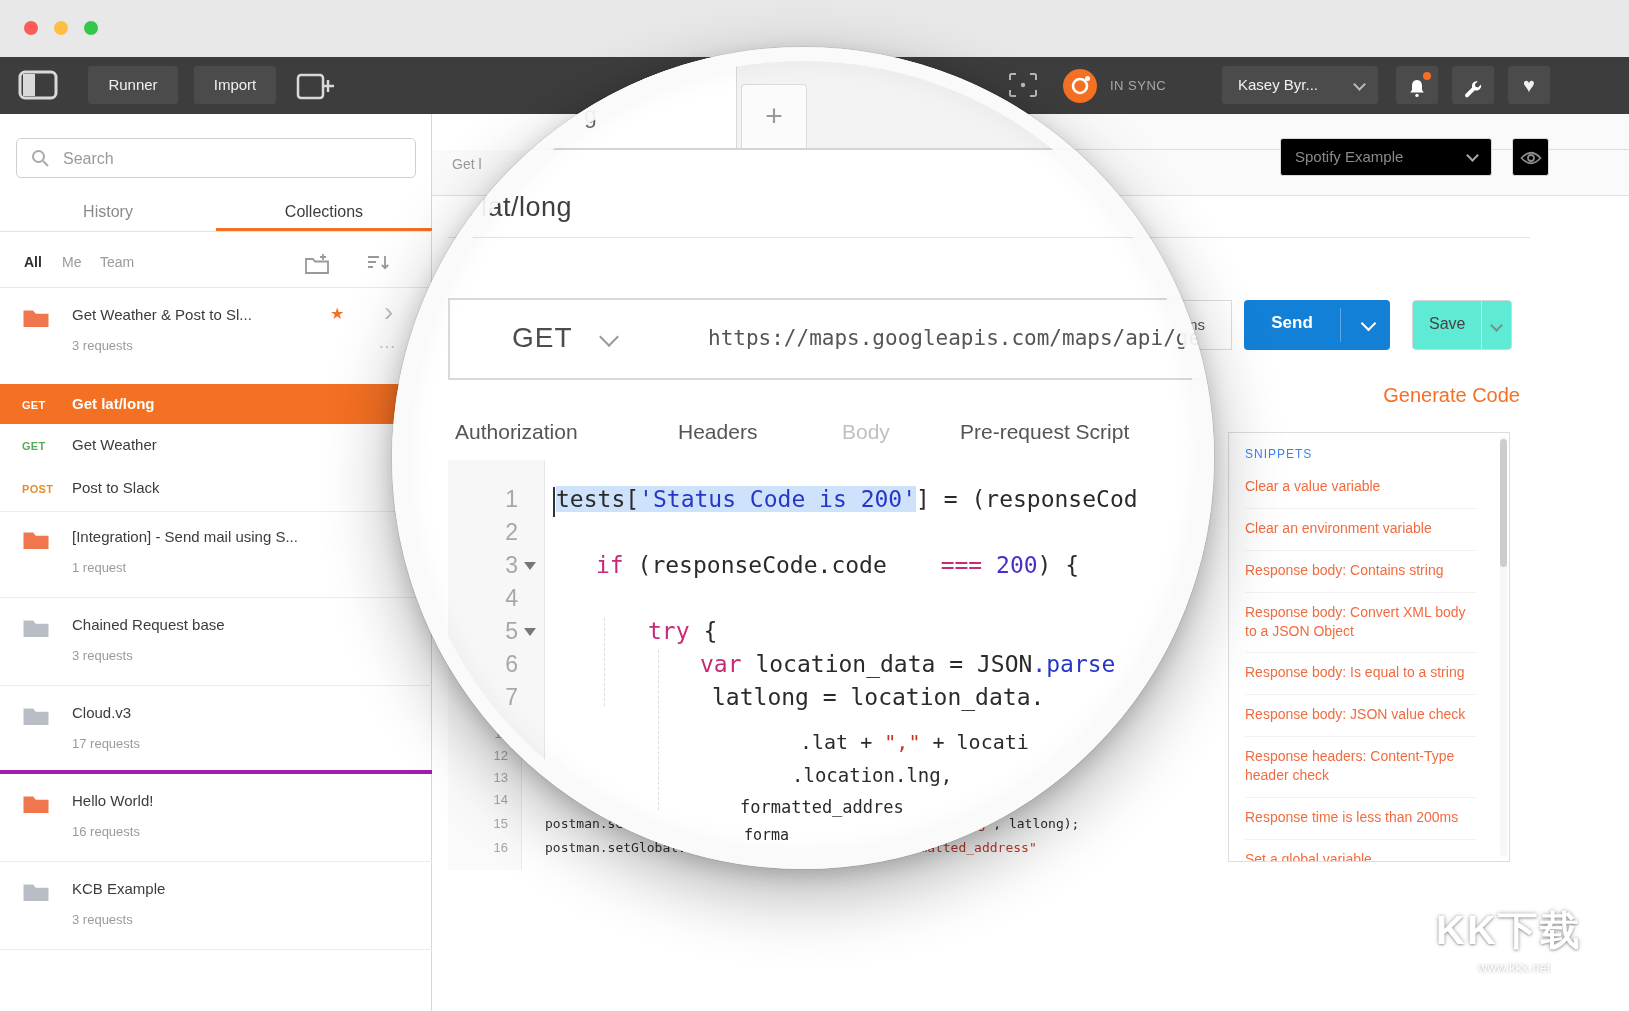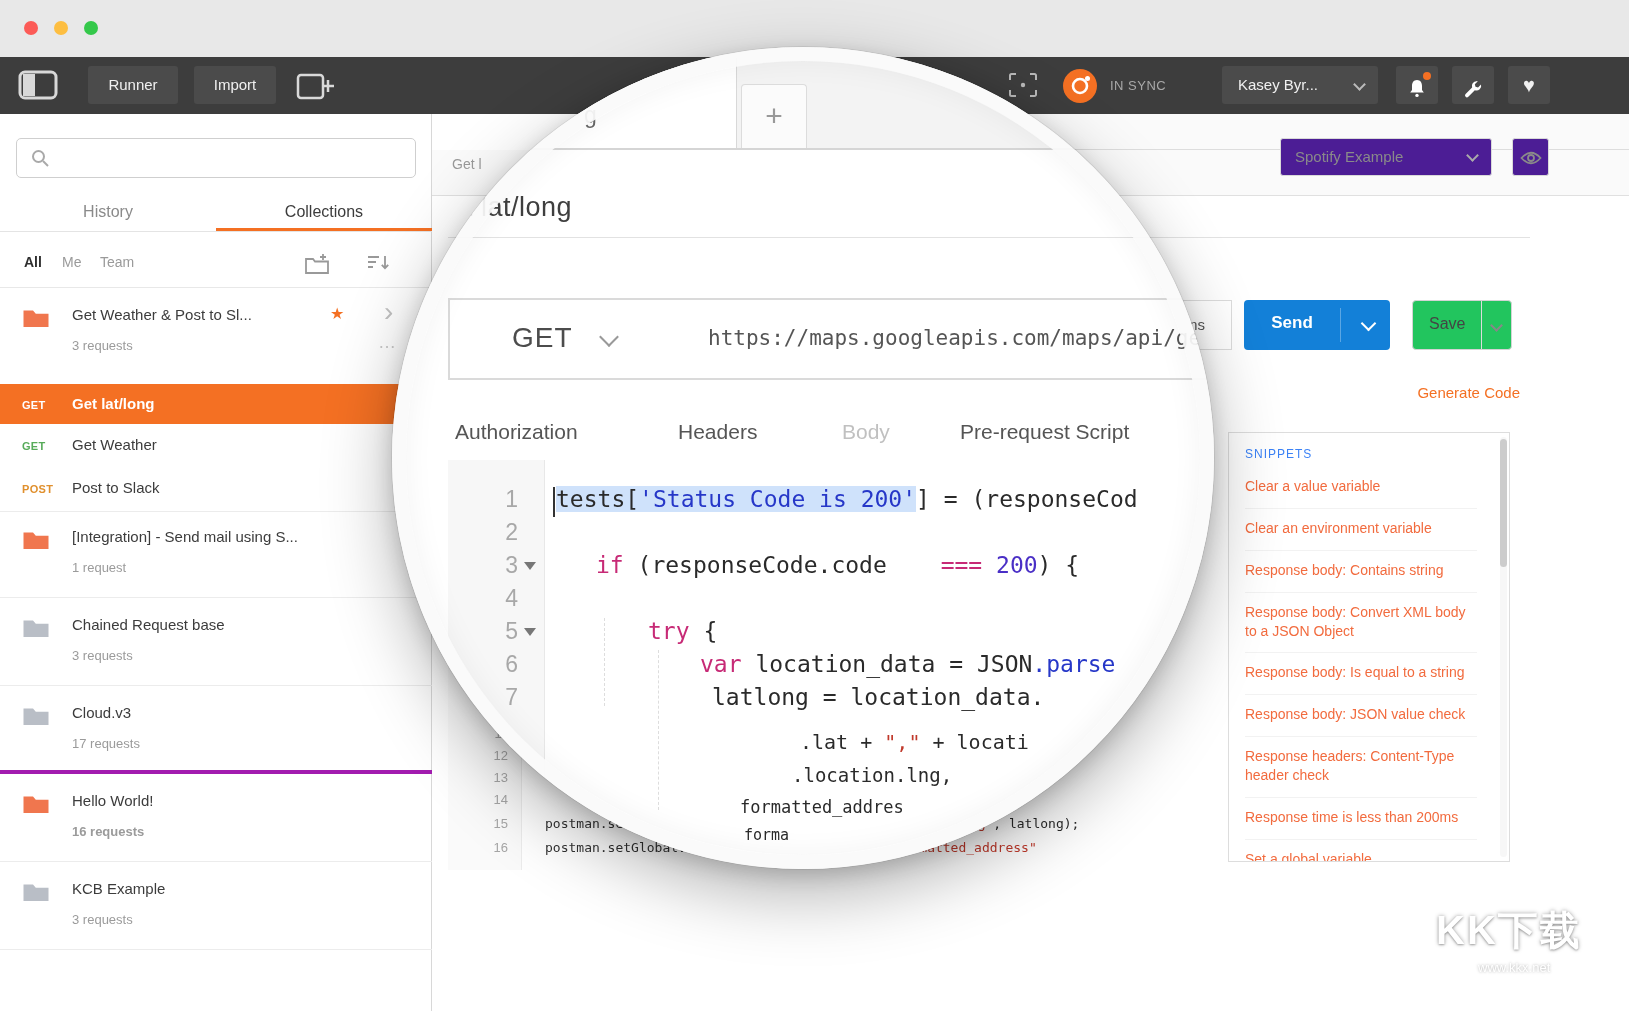--- a/index.html
+++ b/index.html
@@ -32,25 +32,25 @@
   .flabel{position:absolute;top:14px;font-size:14px;}
   .srow{position:absolute;left:0;width:432px;box-sizing:border-box;}
   .srow .name{position:absolute;left:72px;font-size:15px;color:#3c3c3c;white-space:nowrap;}
   .srow .meta{position:absolute;left:72px;font-size:13px;color:#9b9b9b;}
   .method-tag{position:absolute;left:22px;font-size:11px;font-weight:bold;letter-spacing:.3px;}
 
   
   .main-header{position:absolute;left:432px;top:114px;width:1197px;height:82px;background:#fafafa;border-bottom:1px solid #e0e0e0;box-sizing:border-box;}
   .tabbar-line{position:absolute;left:432px;top:149px;width:1197px;height:1px;background:#dddddd;}
   .active-tab{position:absolute;left:432px;top:114px;width:305px;height:36px;background:#fff;border-right:1px solid #ddd;box-sizing:border-box;}
-  .select-box{position:absolute;background:#4c1d95;border:1px solid #d9d9d9;border-radius:3px;box-sizing:border-box;}
+  .select-box{position:absolute;background:#000000;border:1px solid #d9d9d9;border-radius:3px;box-sizing:border-box;}
 
   
   .send-btn{position:absolute;left:1244px;top:300px;width:146px;height:50px;background:#1380d8;border-radius:4px;}
-  .save-btn{position:absolute;left:1412px;top:300px;width:100px;height:50px;background:#22c55e;border:1px solid #d4d4d4;border-radius:4px;box-sizing:border-box;}
+  .save-btn{position:absolute;left:1412px;top:300px;width:100px;height:50px;background:#5eead4;border:1px solid #d4d4d4;border-radius:4px;box-sizing:border-box;}
   .chev{display:inline-block;width:9px;height:9px;border-right:2px solid #999;border-bottom:2px solid #999;transform:rotate(45deg);}
   .chev.white{border-color:#fff;}
   .chev.sm{width:7px;height:7px;}
 
   
   .gutter-real{position:absolute;left:448px;top:458px;width:74px;height:412px;background:#fafafa;border-right:1px solid #ececec;box-sizing:border-box;}
   .gnum-real{position:absolute;left:448px;width:60px;text-align:right;font-size:13px;color:#a6a6a6;}
   .rcode{position:absolute;font-size:13px;color:#333;white-space:pre;}
 
   .tk-d{color:#2a2a2a;} .tk-kw{color:#c72a76;margin-left:40px;} .tk-sb{color:#2637c8;} .tk-sr{color:#c0392b;} .tk-num{color:#4a2fc6;}
@@ -153,20 +153,21 @@
   </div>
 
   <div class="sidebar">
     <div class="search-box">
       <span style="position:absolute;left:13px;top:9px;">
         <svg width="20" height="20" viewBox="0 0 20 20" fill="none" stroke="#a9a9a9" stroke-width="2">
             <circle cx="8.5" cy="8.5" r="5.5"></circle>
             <path d="M13 13 L18 18"></path>
           </svg>
       </span>
+      <input type="text" placeholder="Search" style="">
     </div>
 
     <div class="side-tab" style="left:0;color:#8a8a8a;">History</div>
     <div class="side-tab" style="left:216px;color:#3c3c3c;">Collections</div>
     <div class="tabline"></div>
     <div class="tab-underline"></div>
 
     <div class="filter-row">
       <span class="flabel" style="left:24px;color:#2f2f2f;font-weight:bold;">All</span>
       <span class="flabel" style="left:62px;color:#9a9a9a;">Me</span>
@@ -243,21 +244,21 @@
       <span class="meta" style="top:50px;">17 requests</span>
     </div>
 
     <div class="srow" style="top:660px;height:88px;border-bottom:1px solid #ececec;">
       <span style="position:absolute;left:22px;top:20px;">
         <svg width="28" height="21" viewBox="0 0 28 21">
             <path d="M1.5 2.5 h9.5 l2.8 3.2 H26.5 V19 H1.5 z" fill="#f0764e"></path>
           </svg>
       </span>
       <span class="name" style="top:18px;">Hello World!</span>
-      <span class="meta" style="top:50px;font-weight:bold;">16 requests</span>
+      <span class="meta" style="top:50px;">16 requests</span>
     </div>
 
     <div class="srow" style="top:748px;height:88px;border-bottom:1px solid #ececec;">
       <span style="position:absolute;left:22px;top:20px;">
         <svg width="28" height="21" viewBox="0 0 28 21">
             <path d="M1.5 2.5 h9.5 l2.8 3.2 H26.5 V19 H1.5 z" fill="#b9bec6"></path>
           </svg>
       </span>
       <span class="name" style="top:18px;">KCB Example</span>
       <span class="meta" style="top:50px;">3 requests</span>
@@ -292,21 +293,21 @@
     <span style="position:absolute;left:0;top:13px;width:96px;text-align:center;color:#fff;font-size:17px;font-weight:bold;">Send</span>
     <span style="position:absolute;left:96px;top:8px;width:1px;height:34px;background:rgba(255,255,255,0.3);"></span>
     <span class="chev white" style="position:absolute;right:16px;top:18px;"></span>
   </div>
   <div class="save-btn">
     <span style="position:absolute;left:16px;top:14px;font-size:16px;color:#444;">Save</span>
     <span style="position:absolute;left:68px;top:0;width:1px;height:48px;background:#dcdcdc;"></span>
     <span class="chev sm" style="position:absolute;right:10px;top:20px;border-color:#888;"></span>
   </div>
 
-  <div class="abs" style="left:1360px;top:384px;width:160px;text-align:right;font-size:15px;color:#f47023;">Generate Code</div>
+  <div class="abs" style="left:1360px;top:384px;width:160px;text-align:right;font-size:20px;color:#f47023;">Generate Code</div>
 
   <div class="abs" style="left:448px;top:458px;width:762px;height:412px;"></div>
   <div class="gutter-real"></div>
   <div class="gnum-real" style="top:726px;">11</div>
   <div class="gnum-real" style="top:748px;">12</div>
   <div class="gnum-real" style="top:770px;">13</div>
   <div class="gnum-real" style="top:792px;">14</div>
   <div class="gnum-real" style="top:816px;">15</div>
   <div class="gnum-real" style="top:840px;">16</div>
 

